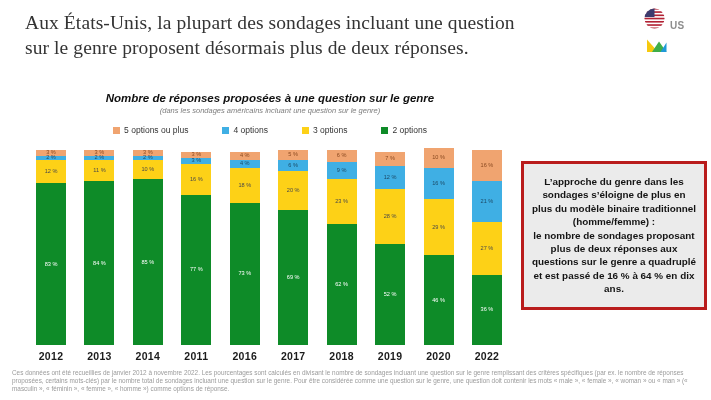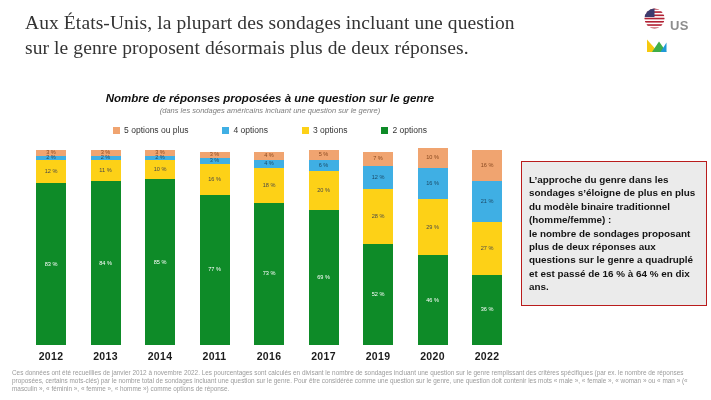--- a/index.html
+++ b/index.html
@@ -8,21 +8,21 @@
 
   
   .main-title {
     position:absolute; left:25px; top:10px; width:612px;
     font-family:"Liberation Serif", serif;
     font-size:19.5px; line-height:25px; color:#343434;
     white-space:pre-line; letter-spacing:.1px;
   }
   .brand { position:absolute; left:644px; top:8px; width:60px; }
   .flag-row { display:flex; align-items:center; gap:5px; }
-  .us-label { font-size:13px; font-weight:bold; color:#8d8d8d; letter-spacing:.4px;margin-top:10px; }
+  .us-label { font-size:10px; font-weight:bold; color:#8d8d8d; letter-spacing:.4px;margin-top:10px; }
   .logo { margin-top:4px; margin-left:3px; }
 
   
   .chart { position:absolute; left:30px; top:92px; width:480px; }
   .chart-title { text-align:center; font-weight:bold; font-style:italic; font-size:11.5px; color:#101010; }
   .chart-subtitle { text-align:center; font-style:italic; font-size:7.5px; color:#7d7d7d; margin-top:2px; }
   .legend { display:flex; justify-content:center; gap:34px; margin-top:10px; }
   .legend-item { display:inline-flex; align-items:center; gap:4px; }
   .legend-swatch { width:7px; height:7px; display:inline-block; }
   .legend-label { font-size:8.5px; color:#333; }
@@ -34,22 +34,22 @@
   }
   .bar-col { display:flex; flex-direction:column; align-items:center;text-align:right; }
   .bar-stack { display:flex; flex-direction:column-reverse; width:30px; }
   .seg { display:flex; align-items:center; justify-content:center; overflow:visible; }
   .seg-label { font-size:5.6px; line-height:5px; white-space:nowrap; }
   .year-label { font-size:10.5px; font-weight:bold; color:#1b1b1b; margin-top:5px; letter-spacing:.3px; }
 
   
   .callout {
     position:absolute; left:521px; top:161px; width:186px; box-sizing:border-box;
-    background:#ebebeb; border:1px solid #b91c1c;
-    padding:11px 7px; text-align:left;
+    background:#ebebeb; border:3px solid #b91c1c;
+    padding:11px 7px; text-align:center;
     font-size:9.9px; font-weight:bold; line-height:13.4px; color:#141414;
     white-space:pre-line;
   }
 
   
   .footnote {
     position:absolute; left:12px; top:369px; width:692px;
     font-size:6.4px; line-height:7.8px; color:#9b9b9b;
   }
 </style>
@@ -215,20 +215,37 @@
             <span class="seg-label" style="color: rgb(29, 74, 102);">6 %</span>
           </div>
           <div class="seg" style="height: 9.75px; background: rgb(240, 164, 112);">
             <span class="seg-label" style="color: rgb(138, 74, 33);">5 %</span>
           </div>
         </div>
         <div class="year-label">2017</div>
       </div>
       <div class="bar-col">
         <div class="bar-stack">
+          <div class="seg" style="height: 120.9px; background: rgb(14, 139, 40);">
+            <span class="seg-label" style="color: rgb(255, 255, 255);">62 %</span>
+          </div>
+          <div class="seg" style="height: 44.85px; background: rgb(253, 209, 23);">
+            <span class="seg-label" style="color: rgb(74, 74, 74);">23 %</span>
+          </div>
+          <div class="seg" style="height: 17.55px; background: rgb(63, 175, 228);">
+            <span class="seg-label" style="color: rgb(29, 74, 102);">9 %</span>
+          </div>
+          <div class="seg" style="height: 11.7px; background: rgb(240, 164, 112);">
+            <span class="seg-label" style="color: rgb(138, 74, 33);">6 %</span>
+          </div>
+        </div>
+        <div class="year-label">2018</div>
+      </div>
+      <div class="bar-col">
+        <div class="bar-stack">
           <div class="seg" style="height: 101.4px; background: rgb(14, 139, 40);">
             <span class="seg-label" style="color: rgb(255, 255, 255);">52 %</span>
           </div>
           <div class="seg" style="height: 54.6px; background: rgb(253, 209, 23);">
             <span class="seg-label" style="color: rgb(74, 74, 74);">28 %</span>
           </div>
           <div class="seg" style="height: 23.4px; background: rgb(63, 175, 228);">
             <span class="seg-label" style="color: rgb(29, 74, 102);">12 %</span>
           </div>
           <div class="seg" style="height: 13.65px; background: rgb(240, 164, 112);">

